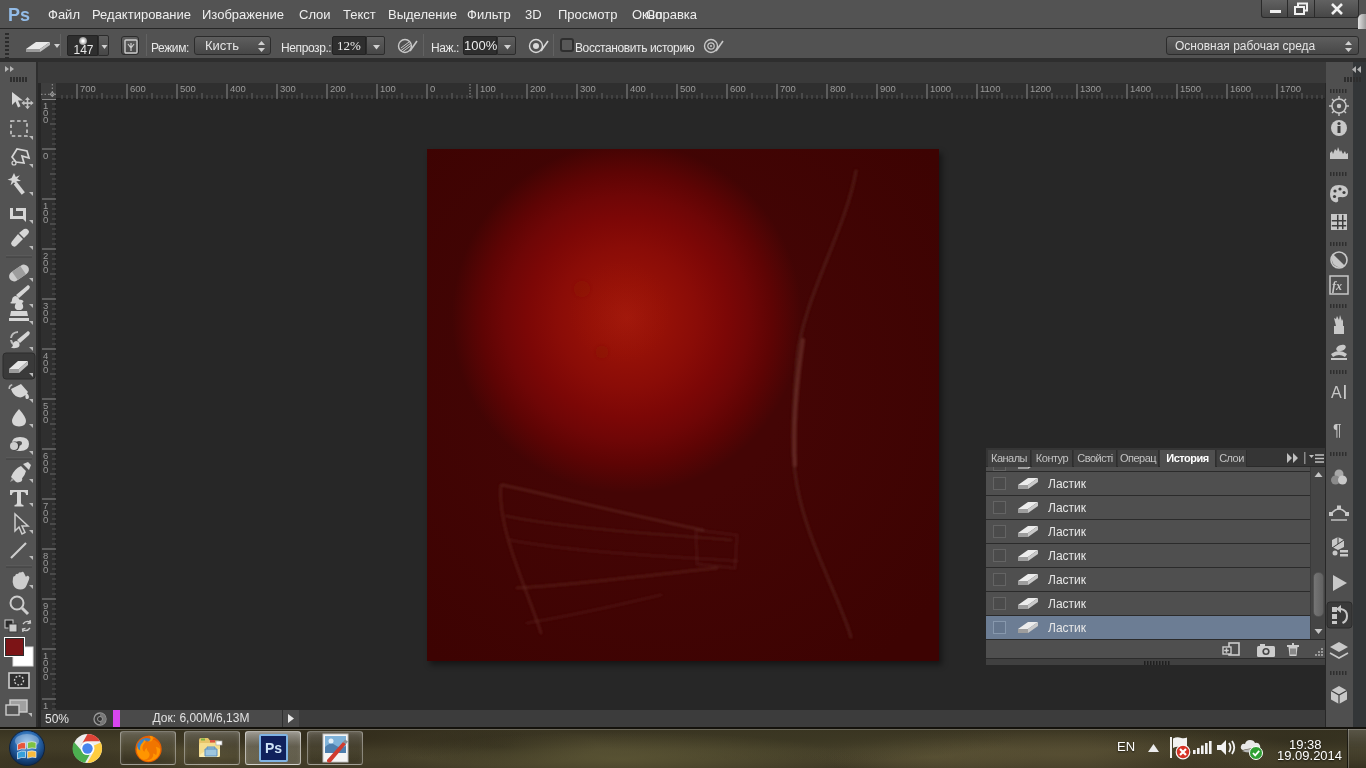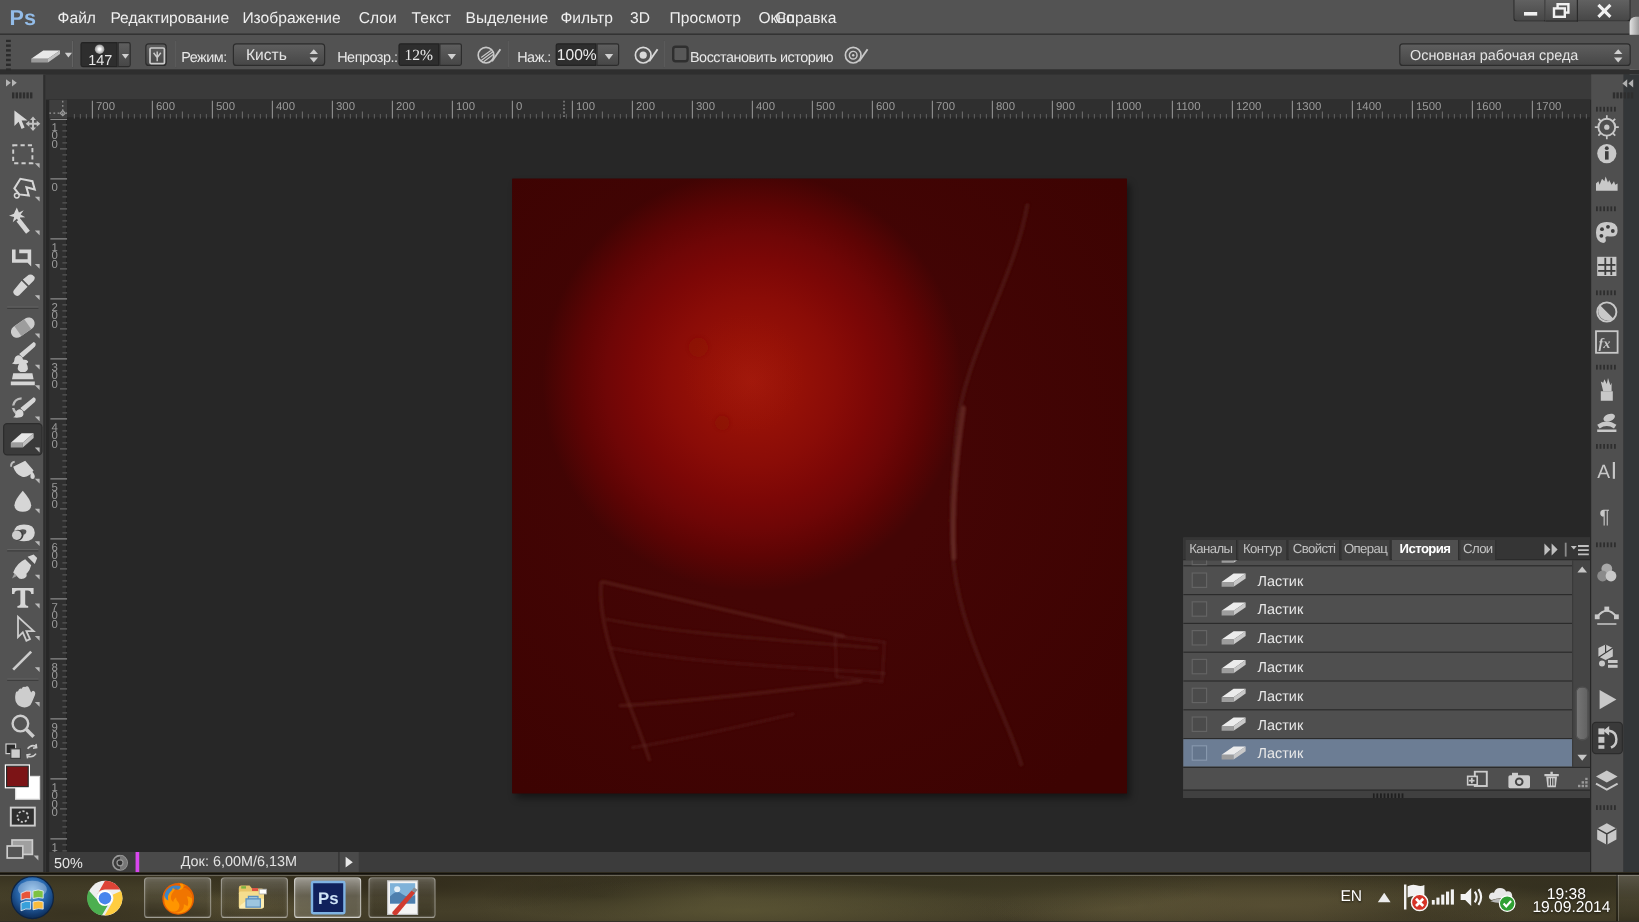--- a/index.html
+++ b/index.html
@@ -390,21 +390,21 @@
     </g>
     <rect x="9.8" y="9.8" width="3" height="3" fill="none" stroke="#9a9a9a" stroke-width="1" transform="rotate(45 11.3 11.3)"></rect>
   </svg>
   <div class="abs" id="statusbar"></div>
   <span class="abs" style="left:45px;top:712px;font-size:12px;color:#e6e6e6;">50%</span>
   <svg class="abs" style="left:93px;top:712px" width="14" height="14">
     <circle cx="7" cy="7" r="6" fill="none" stroke="#9a9a9a" stroke-width="1.3"></circle>
     <path d="M7 1 a6 6 0 0 1 0 12 z" fill="#777777"></path>
     <circle cx="7" cy="7" r="2.5" fill="#333333" stroke="#9a9a9a"></circle>
     </svg>
-  <div class="abs" style="left:113px;top:710px;width:170px;height:17px;background:#4a4a4a;border-left:3px solid #d946ef;border-right:1px solid #2e2e2e;color:#e2e2e2;font-size:12px;text-align:center;line-height:17px;">Док: 6,00M/6,13M</div>
+  <div class="abs" style="left:113px;top:710px;width:170px;height:17px;background:#4a4a4a;border-left:7px solid #d946ef;border-right:1px solid #2e2e2e;color:#e2e2e2;font-size:12px;text-align:center;line-height:17px;">Док: 6,00M/6,13M</div>
   <div class="abs" style="left:283px;top:710px;width:16px;height:17px;background:#4a4a4a;">
     <svg width="16" height="17">
         <path d="M5 4 l6 4.5 l-6 4.5 z" fill="#e8e8e8"></path>
       </svg></div>
   <div class="abs" id="rightstrip"></div>
   <div class="abs" id="rightedge"></div>
   <svg class="abs" style="left:1326px;top:62px" width="40" height="660">
     <g fill="#c8c8c8" stroke="none">
     <path d="M30 4 l-4 3.5 l4 3.5 z M35 4 l-4 3.5 l4 3.5 z" fill="#b0b0b0"></path>
     <g fill="#2e2e2e">

